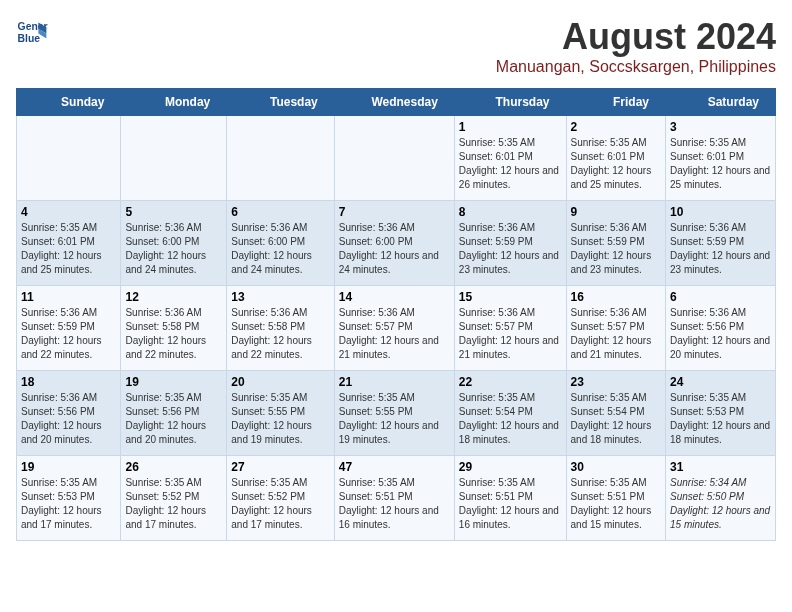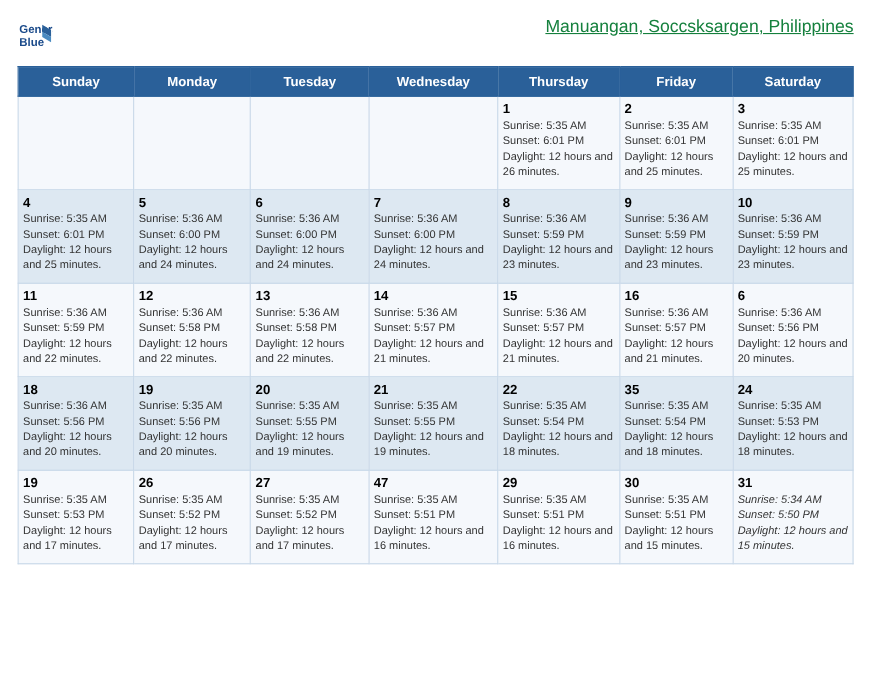--- a/index.html
+++ b/index.html
@@ -28,35 +28,34 @@
     .title-section {
       text-align: right;
     }
     .month-year {
       font-size: 36px;
       font-weight: bold;
       color: #333;
     }
     .location {
       font-size: 16px;
-      color: #15803d;
-      text-decoration: underline;
+      color: #7f1d1d;
     }
     table {
       width: 100%;
       border-collapse: collapse;
       font-size: 11px;
     }
     thead tr {
       background-color: #2a6099;
       color: #fff;
     }
     thead th {
-      padding: 6px 4px;
-      text-align: center;
+      padding: 6px 16px;
+      text-align: right;
       font-size: 12px;
       border: 1px solid #2a6099;
     }
     tbody tr {
       vertical-align: top;
     }
     tbody tr:nth-child(odd) {
       background-color: #f5f8fc;
     }
     tbody tr:nth-child(even) {
@@ -87,20 +86,21 @@
 <div class="header-section">
   <div class="logo">
     <svg class="logo-icon" viewBox="0 0 40 40">
       <text x="2" y="18" font-size="13" font-weight="bold" fill="#1a4a8a">General</text>
       <text x="2" y="32" font-size="13" font-weight="bold" fill="#1a4a8a">Blue</text>
       <polygon points="28,8 38,14 38,22 28,16" fill="#2a6099"></polygon>
       <polygon points="28,16 38,22 38,28 28,22" fill="#4a8ac0"></polygon>
     </svg>
   </div>
   <div class="title-section">
+    <div class="month-year">August 2024</div>
     <div class="location">Manuangan, Soccsksargen, Philippines</div>
   </div>
 </div>
 
 <table>
   <thead>
     <tr>
     <th>Sunday</th>
         <th>Monday</th>
         <th>Tuesday</th>
@@ -248,21 +248,21 @@
 Sunset: 5:55 PM
 Daylight: 12 hours and 19 minutes.</div>
         </td>
         <td>
           <span class="day-number">22</span>
           <div class="day-info" style="white-space: pre-line;">Sunrise: 5:35 AM
 Sunset: 5:54 PM
 Daylight: 12 hours and 18 minutes.</div>
         </td>
         <td>
-          <span class="day-number">35</span>
+          <span class="day-number">23</span>
           <div class="day-info" style="white-space: pre-line;">Sunrise: 5:35 AM
 Sunset: 5:54 PM
 Daylight: 12 hours and 18 minutes.</div>
         </td>
         <td>
           <span class="day-number">24</span>
           <div class="day-info" style="white-space: pre-line;">Sunrise: 5:35 AM
 Sunset: 5:53 PM
 Daylight: 12 hours and 18 minutes.</div>
         </td>

